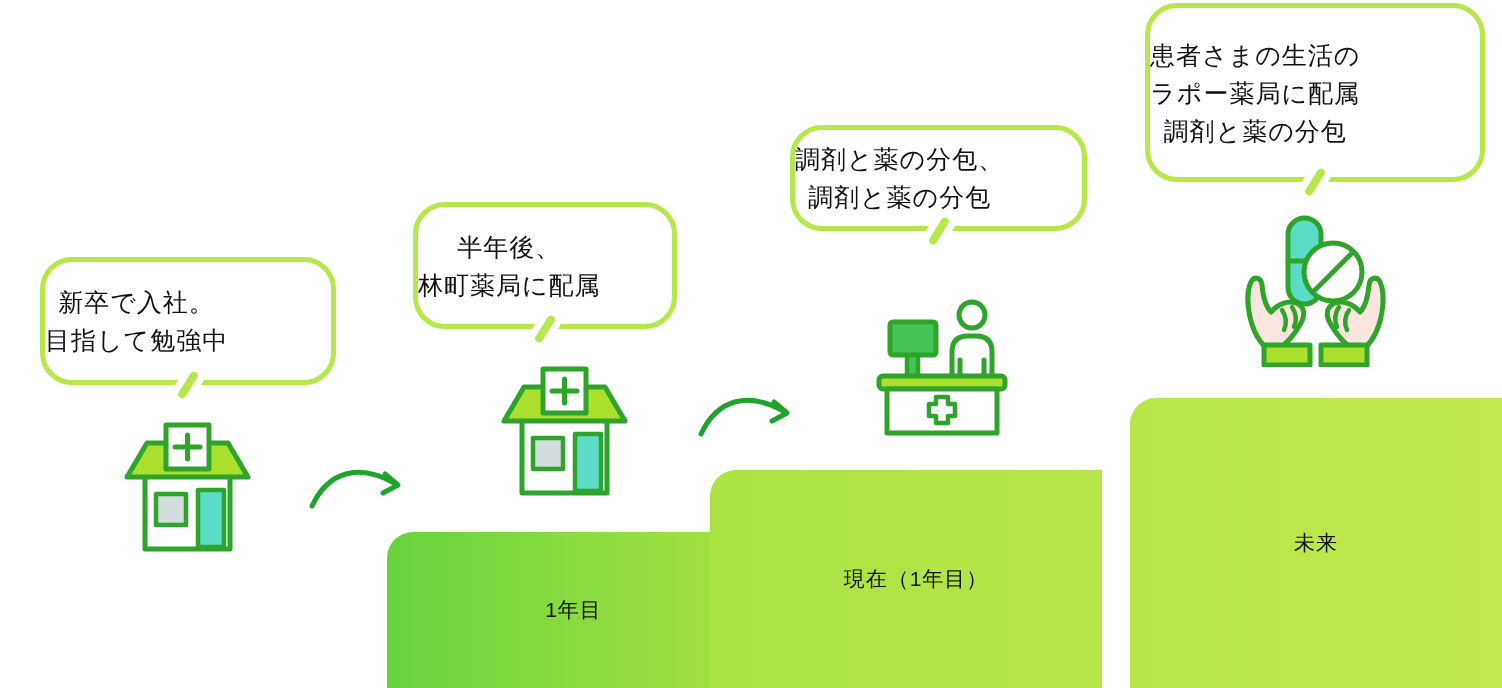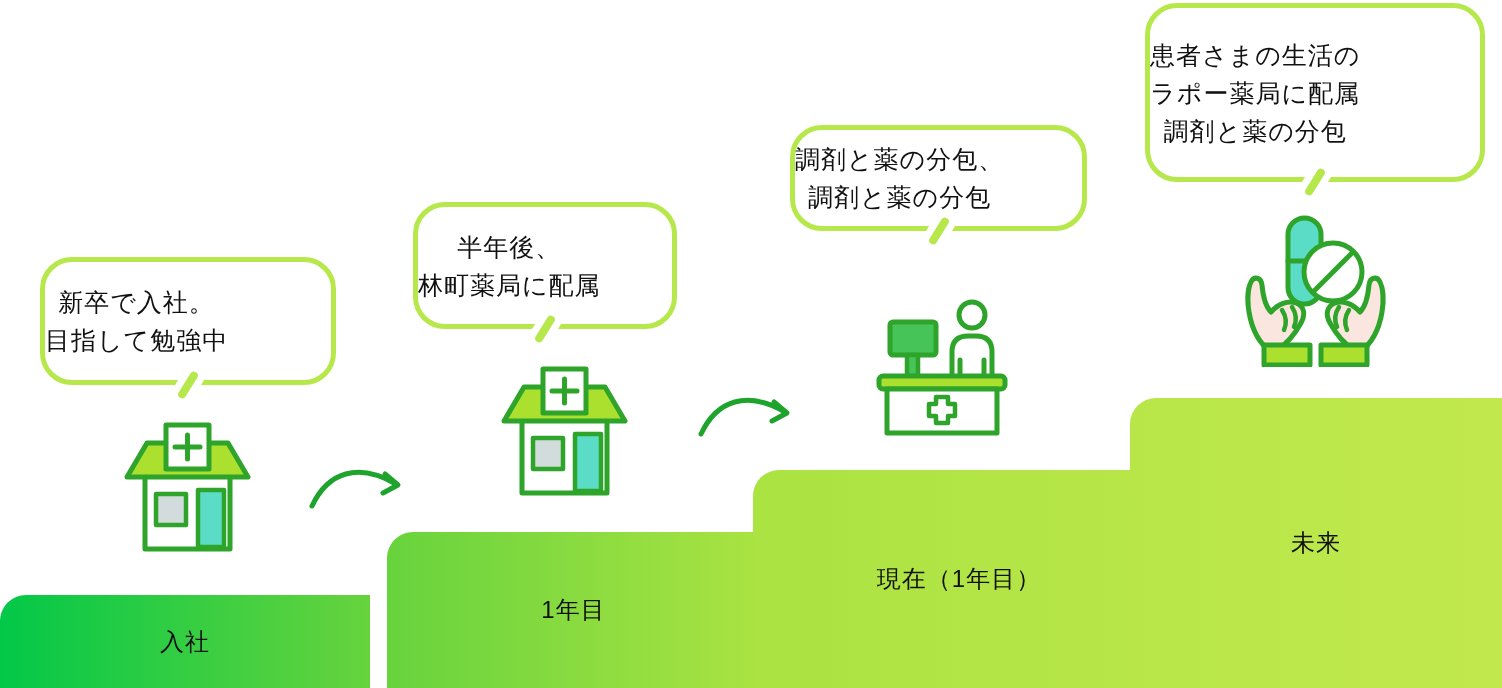--- a/index.html
+++ b/index.html
@@ -7,23 +7,23 @@
     position:relative;width:1502px;height:688px;overflow:hidden;background:#fff;
     font-family:"Liberation Sans","DejaVu Sans",sans-serif;color:var(--text,#111);
   }
   
   .block{
     position:absolute;bottom:0;border-top-left-radius:26px;
     display:flex;align-items:center;justify-content:center;
   }
   .b1{left:0;width:370px;height:93px;background:linear-gradient(90deg,var(--gradient-start) 0%,var(--gradient-mid1) 100%);}
   .b2{left:375px;width:373px;height:156px;background:linear-gradient(90deg,var(--gradient-mid1) 0%,var(--gradient-mid2) 100%);margin-left:12px;}
-  .b3{left:753px;width:372px;height:218px;background:linear-gradient(90deg,var(--gradient-mid2) 0%,var(--gradient-mid3) 100%);padding-left:20px;}
+  .b3{left:710px;width:372px;height:218px;background:linear-gradient(90deg,var(--gradient-mid2) 0%,var(--gradient-mid3) 100%);padding-left:20px;}
   .b4{left:1130px;width:372px;height:290px;background:linear-gradient(90deg,var(--gradient-mid3) 0%,var(--gradient-end) 100%);}
-  .label{font-size:24px;font-weight:500;letter-spacing:1px;color:var(--text);text-align:center;}
+  .label{font-size:21px;font-weight:500;letter-spacing:1px;color:var(--text);text-align:center;}
   
   .bubble{
     position:absolute;box-sizing:border-box;background:#fff;
     border:5px solid var(--bubble-border);border-radius:32px;
     display:flex;align-items:center;justify-content:flex-start;
   }
   .bubble-text{font-size:25px;line-height:38px;font-weight:500;text-align:center;letter-spacing:1px;}
   .bubble-text .line{display:block;}
   .bubble1{left:40px;top:257px;width:296px;height:128px;}
   .bubble2{left:413px;top:202px;width:264px;height:127px;}
@@ -51,23 +51,20 @@
   .f-skin{fill:var(--skin);}
   .f-mon{fill:var(--monitor-green);}
   .f-none{fill:none;}
   .arr{stroke:var(--arrow-green);stroke-width:5;fill:none;stroke-linecap:round;stroke-linejoin:round;}
 </style>
 </head>
 <body>
 
 <div class="canvas">
 
-  <div class="block b1">
-    <span class="label">入社</span>
-  </div>
   <div class="block b2">
     <span class="label">1年目</span>
   </div>
   <div class="block b3">
     <span class="label">現在（1年目）</span>
   </div>
   <div class="block b4">
     <span class="label">未来</span>
   </div>
 

